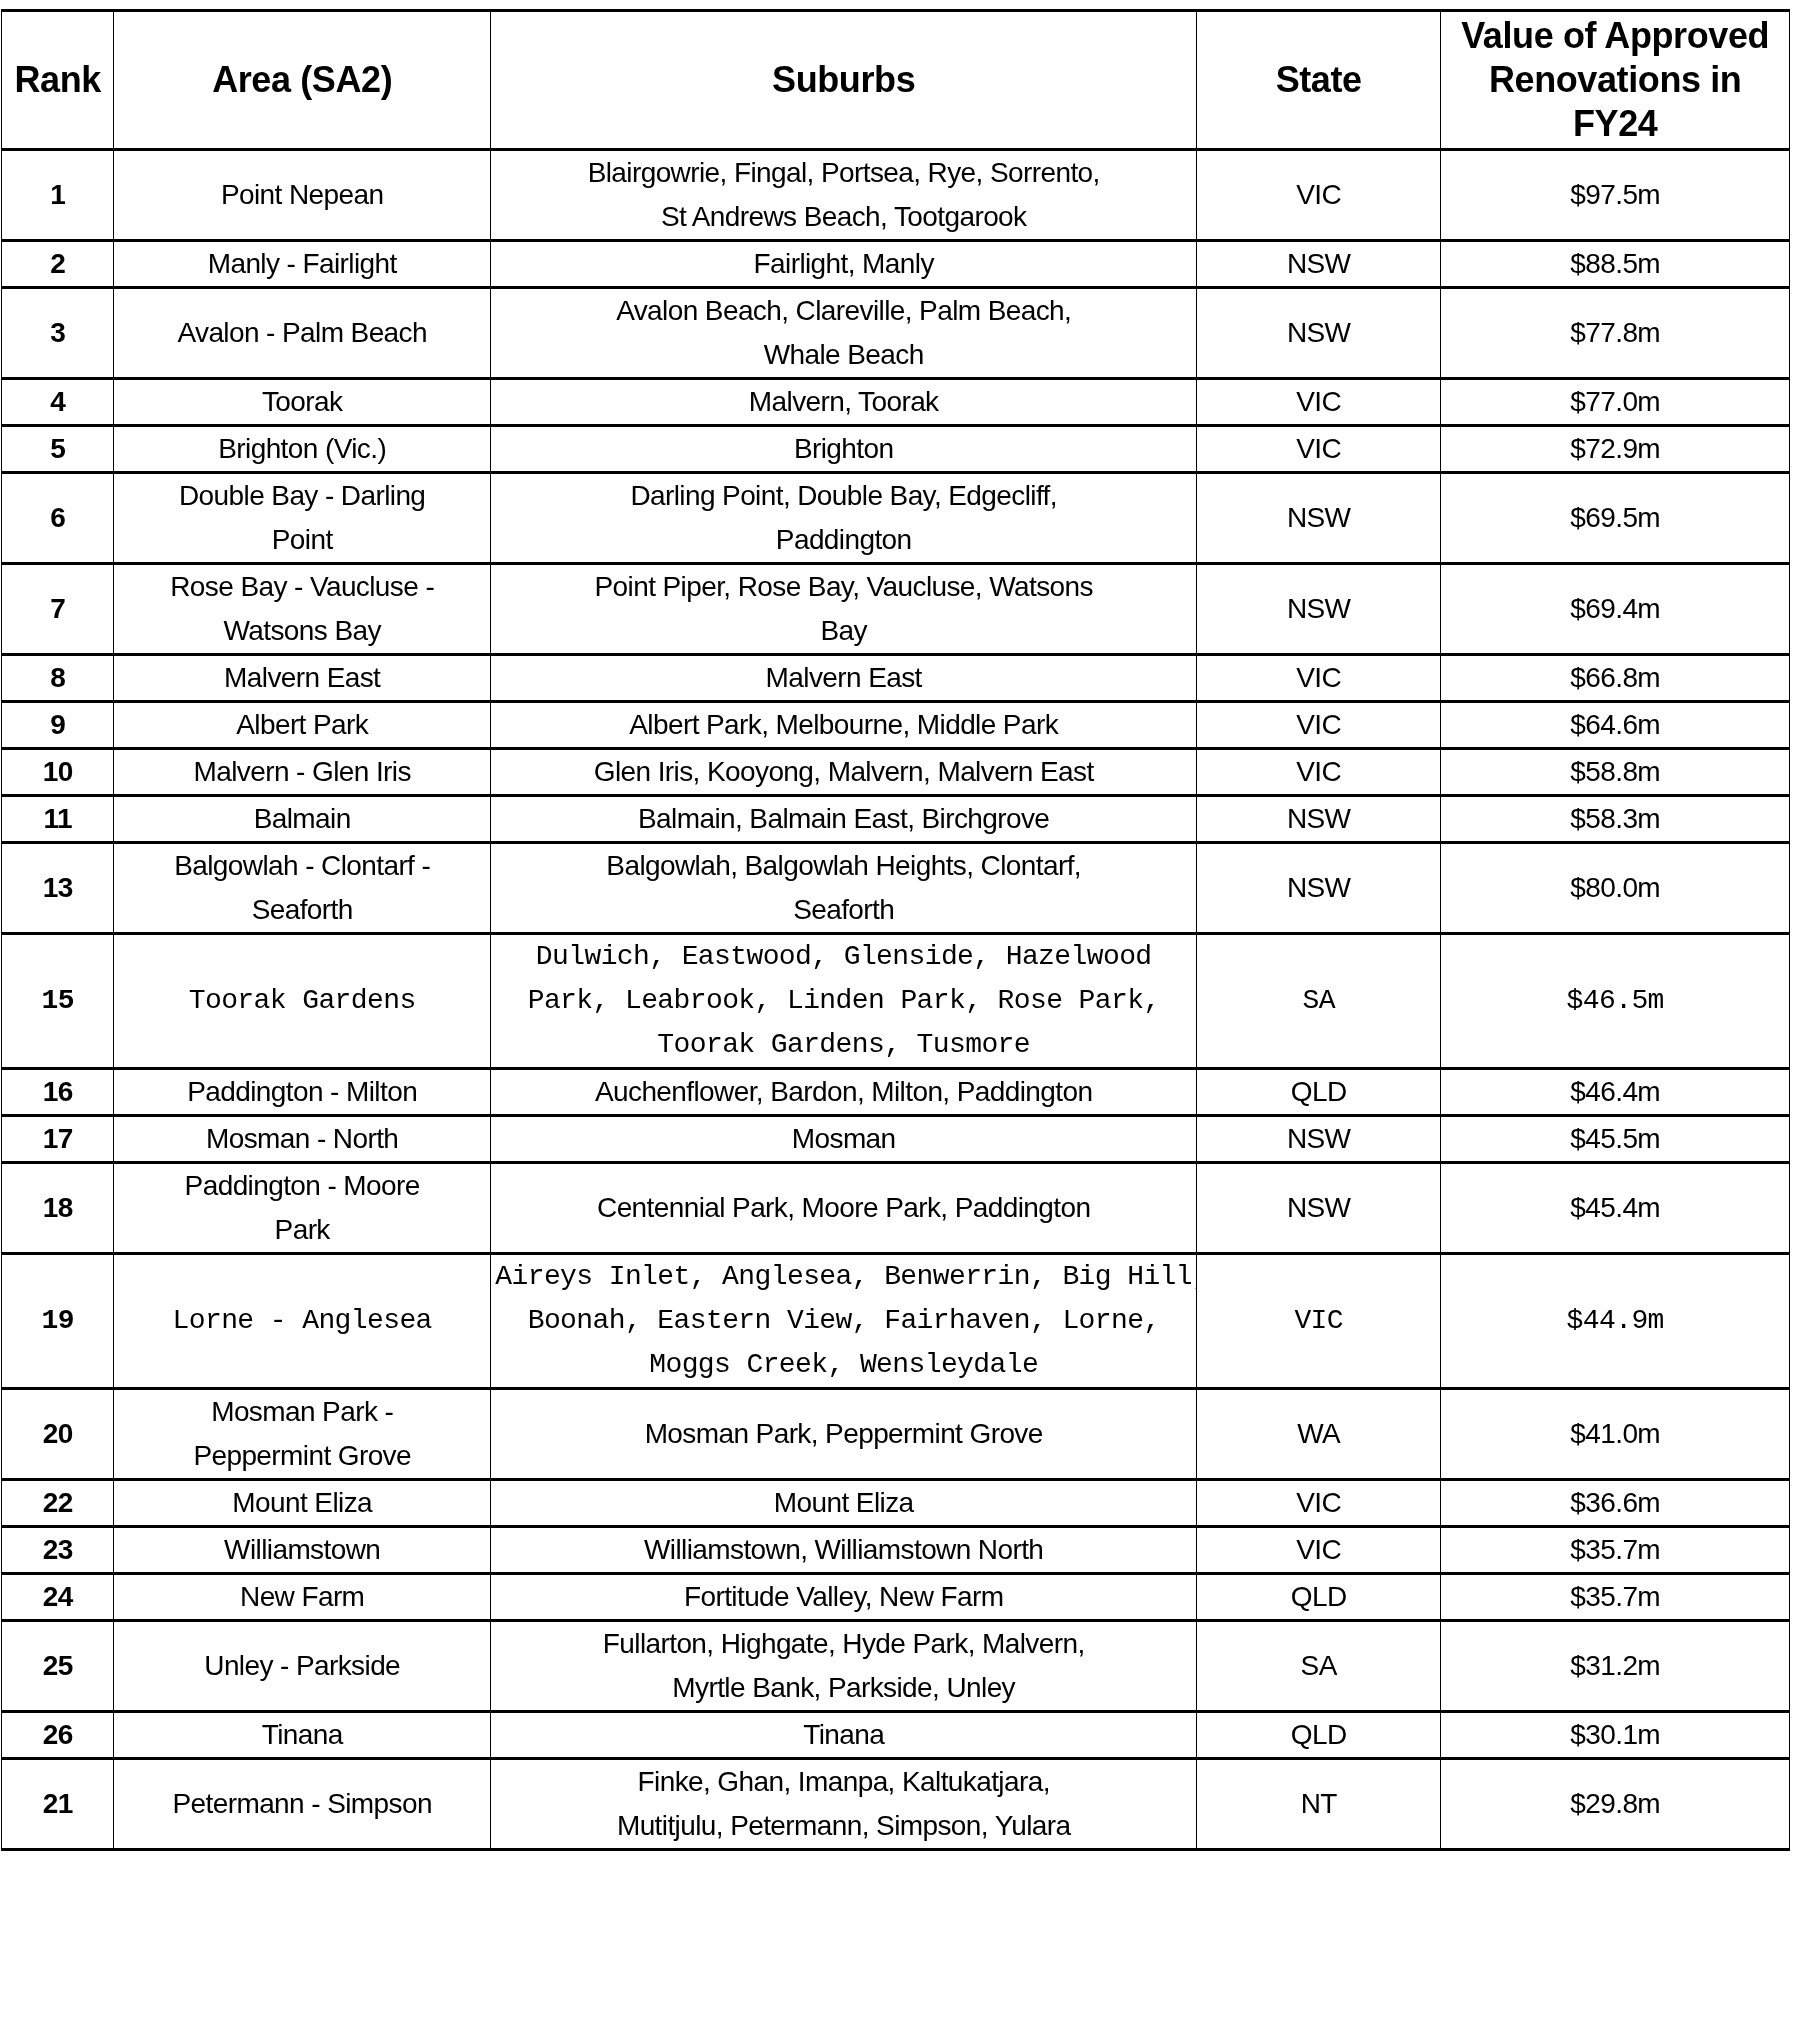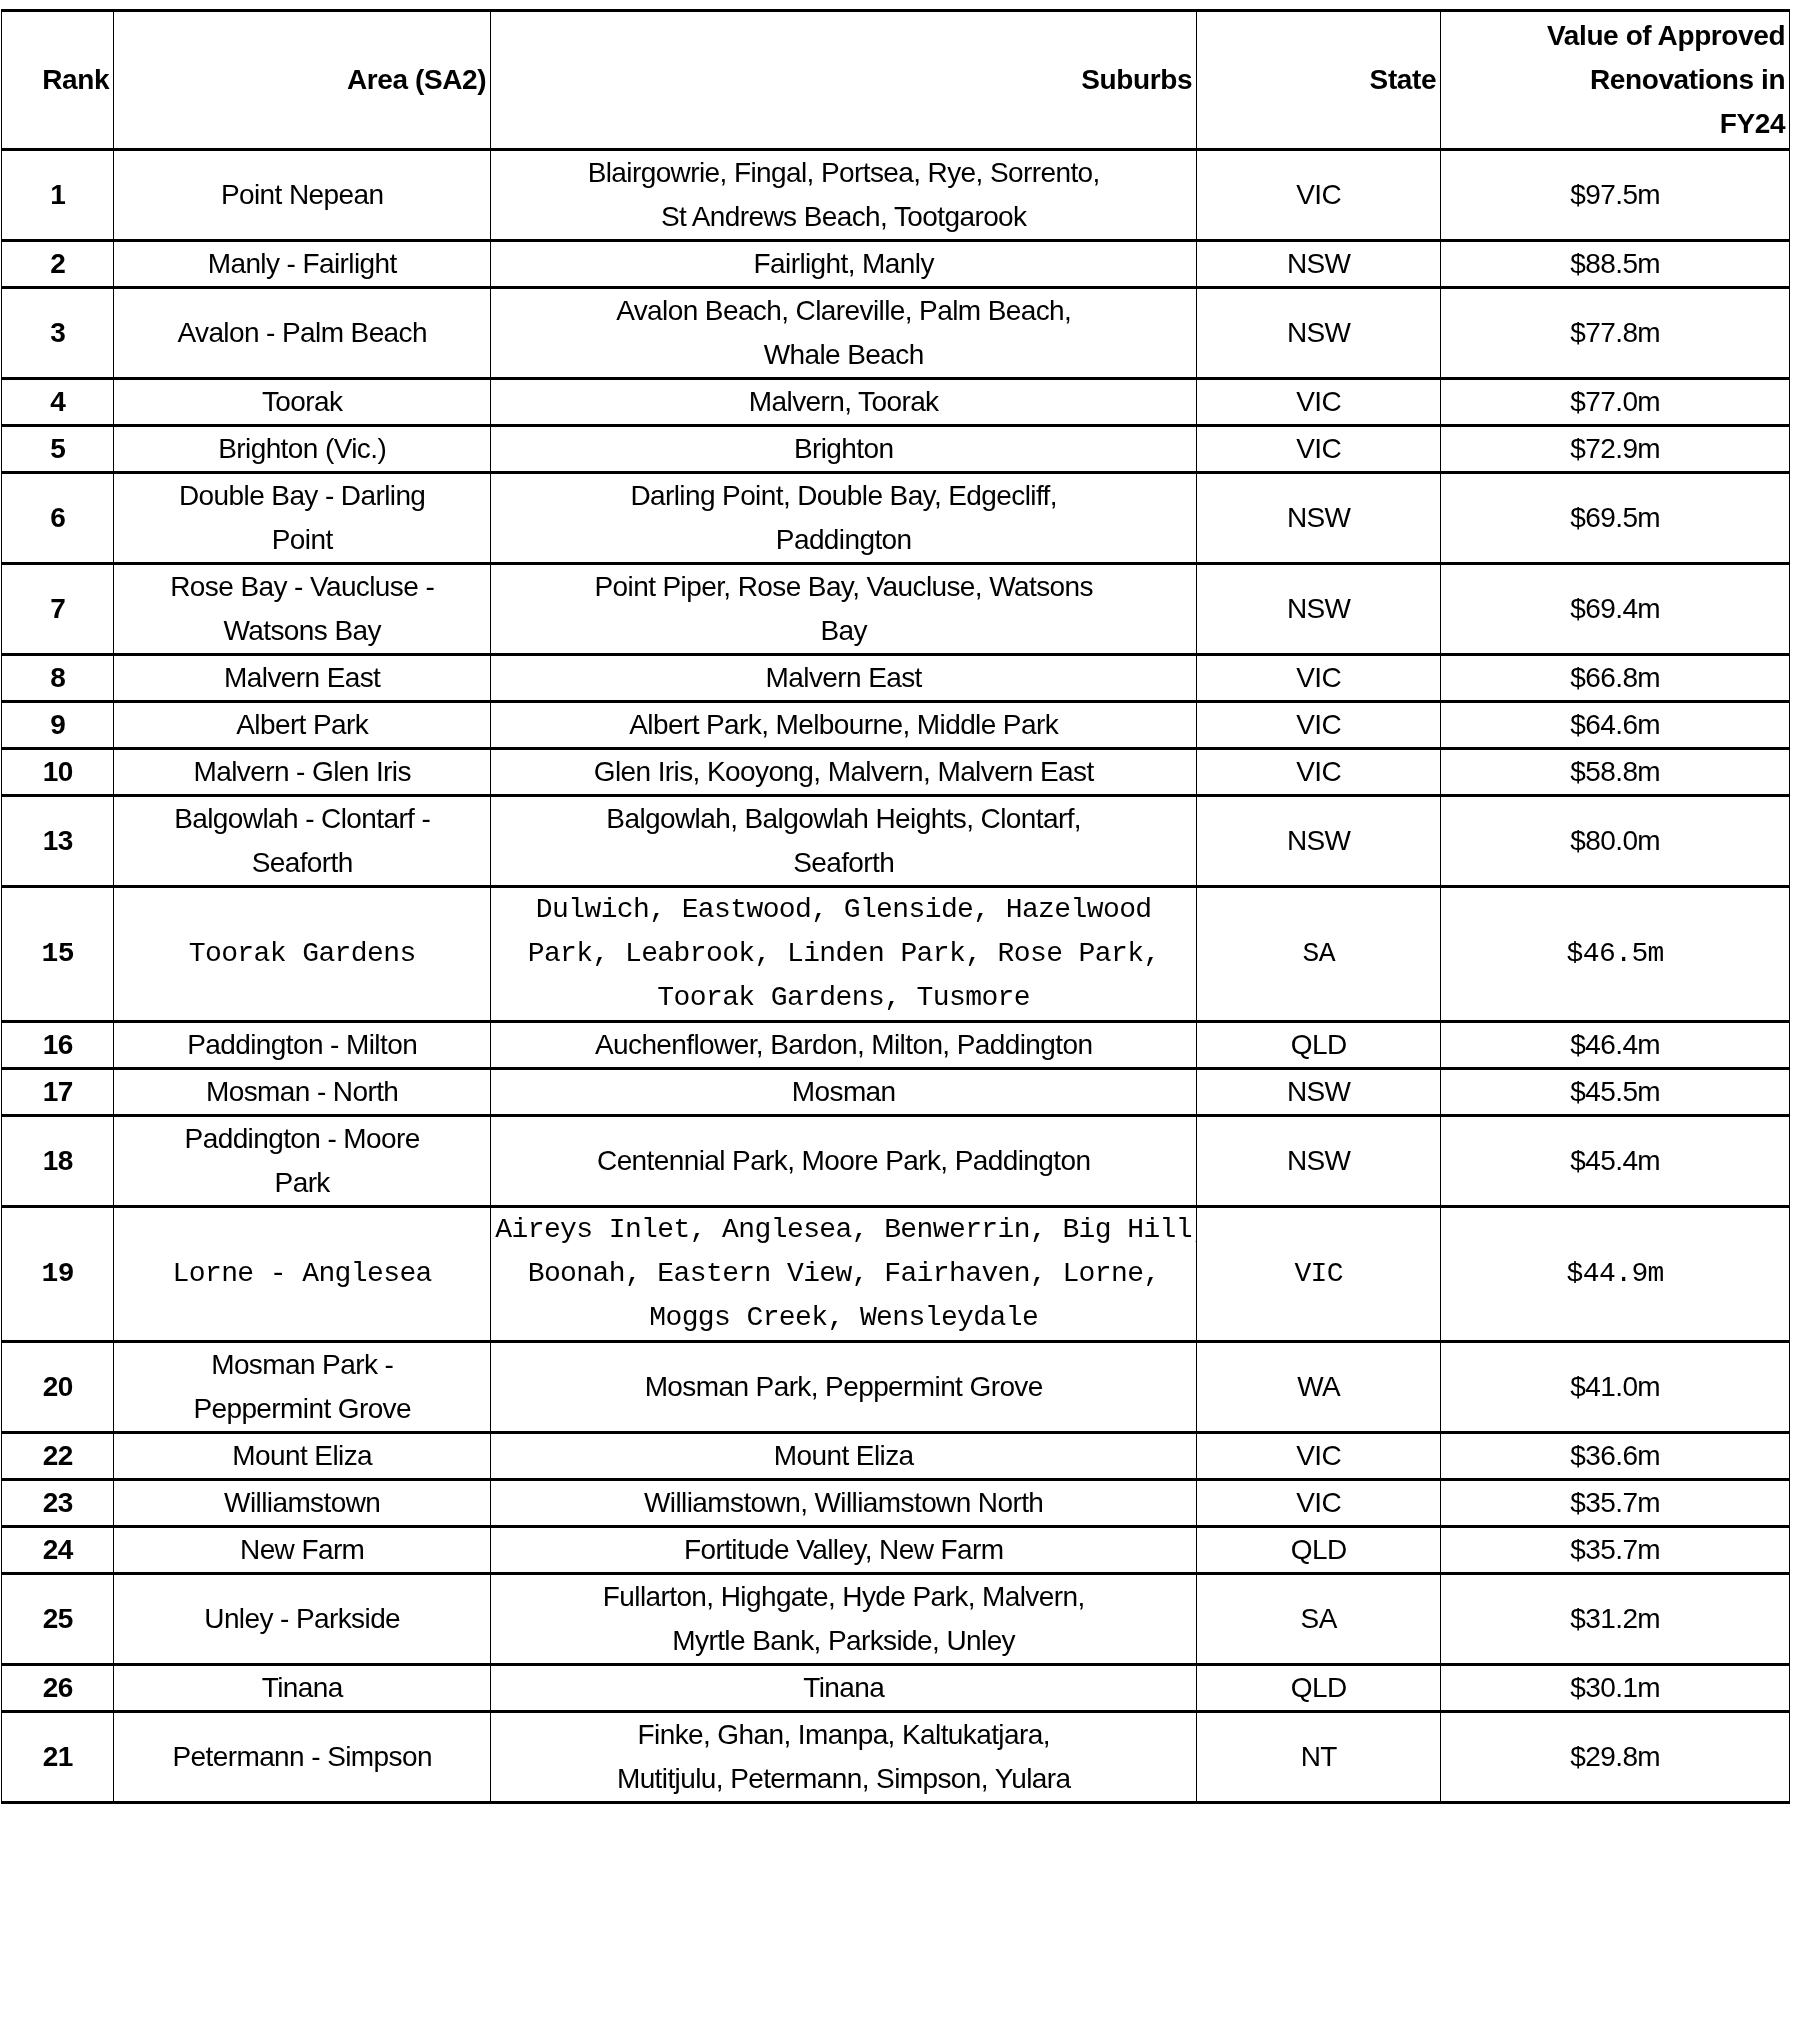--- a/index.html
+++ b/index.html
@@ -24,25 +24,24 @@
     vertical-align: middle;
     padding: 0 4.1px;
     overflow: hidden;
     white-space: nowrap;
   }
   tr { border-top: 3.3px solid #000; }
   tr:last-child { border-bottom: 3.3px solid #000; }
   thead tr { border-top: 3.3px solid #000; border-bottom: 4.1px solid #000; }
   th {
     font-weight: bold;
-    font-size: 28px;
+    font-size: 36px;
     line-height: 44px;
     height: 136px;
     letter-spacing: -0.4px;
-    text-align: right;
   }
   td {
     font-size: 28px;
     line-height: 44px;
     letter-spacing: -0.6px;
   }
   td.rank { font-weight: bold; }
   .line { display: block; }
   tr.l1 td { height: 42px; }
   tr.l2 td { height: 87px; }
@@ -183,20 +182,31 @@
           <td class="rank">10</td>
           <td>
             <span class="line">Malvern - Glen Iris</span>
           </td>
           <td>
             <span class="line">Glen Iris, Kooyong, Malvern, Malvern East</span>
           </td>
           <td>VIC</td>
           <td>$58.8m</td>
         </tr>
+        <tr class="l1">
+          <td class="rank">11</td>
+          <td>
+            <span class="line">Balmain</span>
+          </td>
+          <td>
+            <span class="line">Balmain, Balmain East, Birchgrove</span>
+          </td>
+          <td>NSW</td>
+          <td>$58.3m</td>
+        </tr>
         <tr class="l2">
           <td class="rank">13</td>
           <td>
             <span class="line">Balgowlah - Clontarf -</span>
             <span class="line">Seaforth</span>
           </td>
           <td>
             <span class="line">Balgowlah, Balgowlah Heights, Clontarf,</span>
             <span class="line">Seaforth</span>
           </td>

